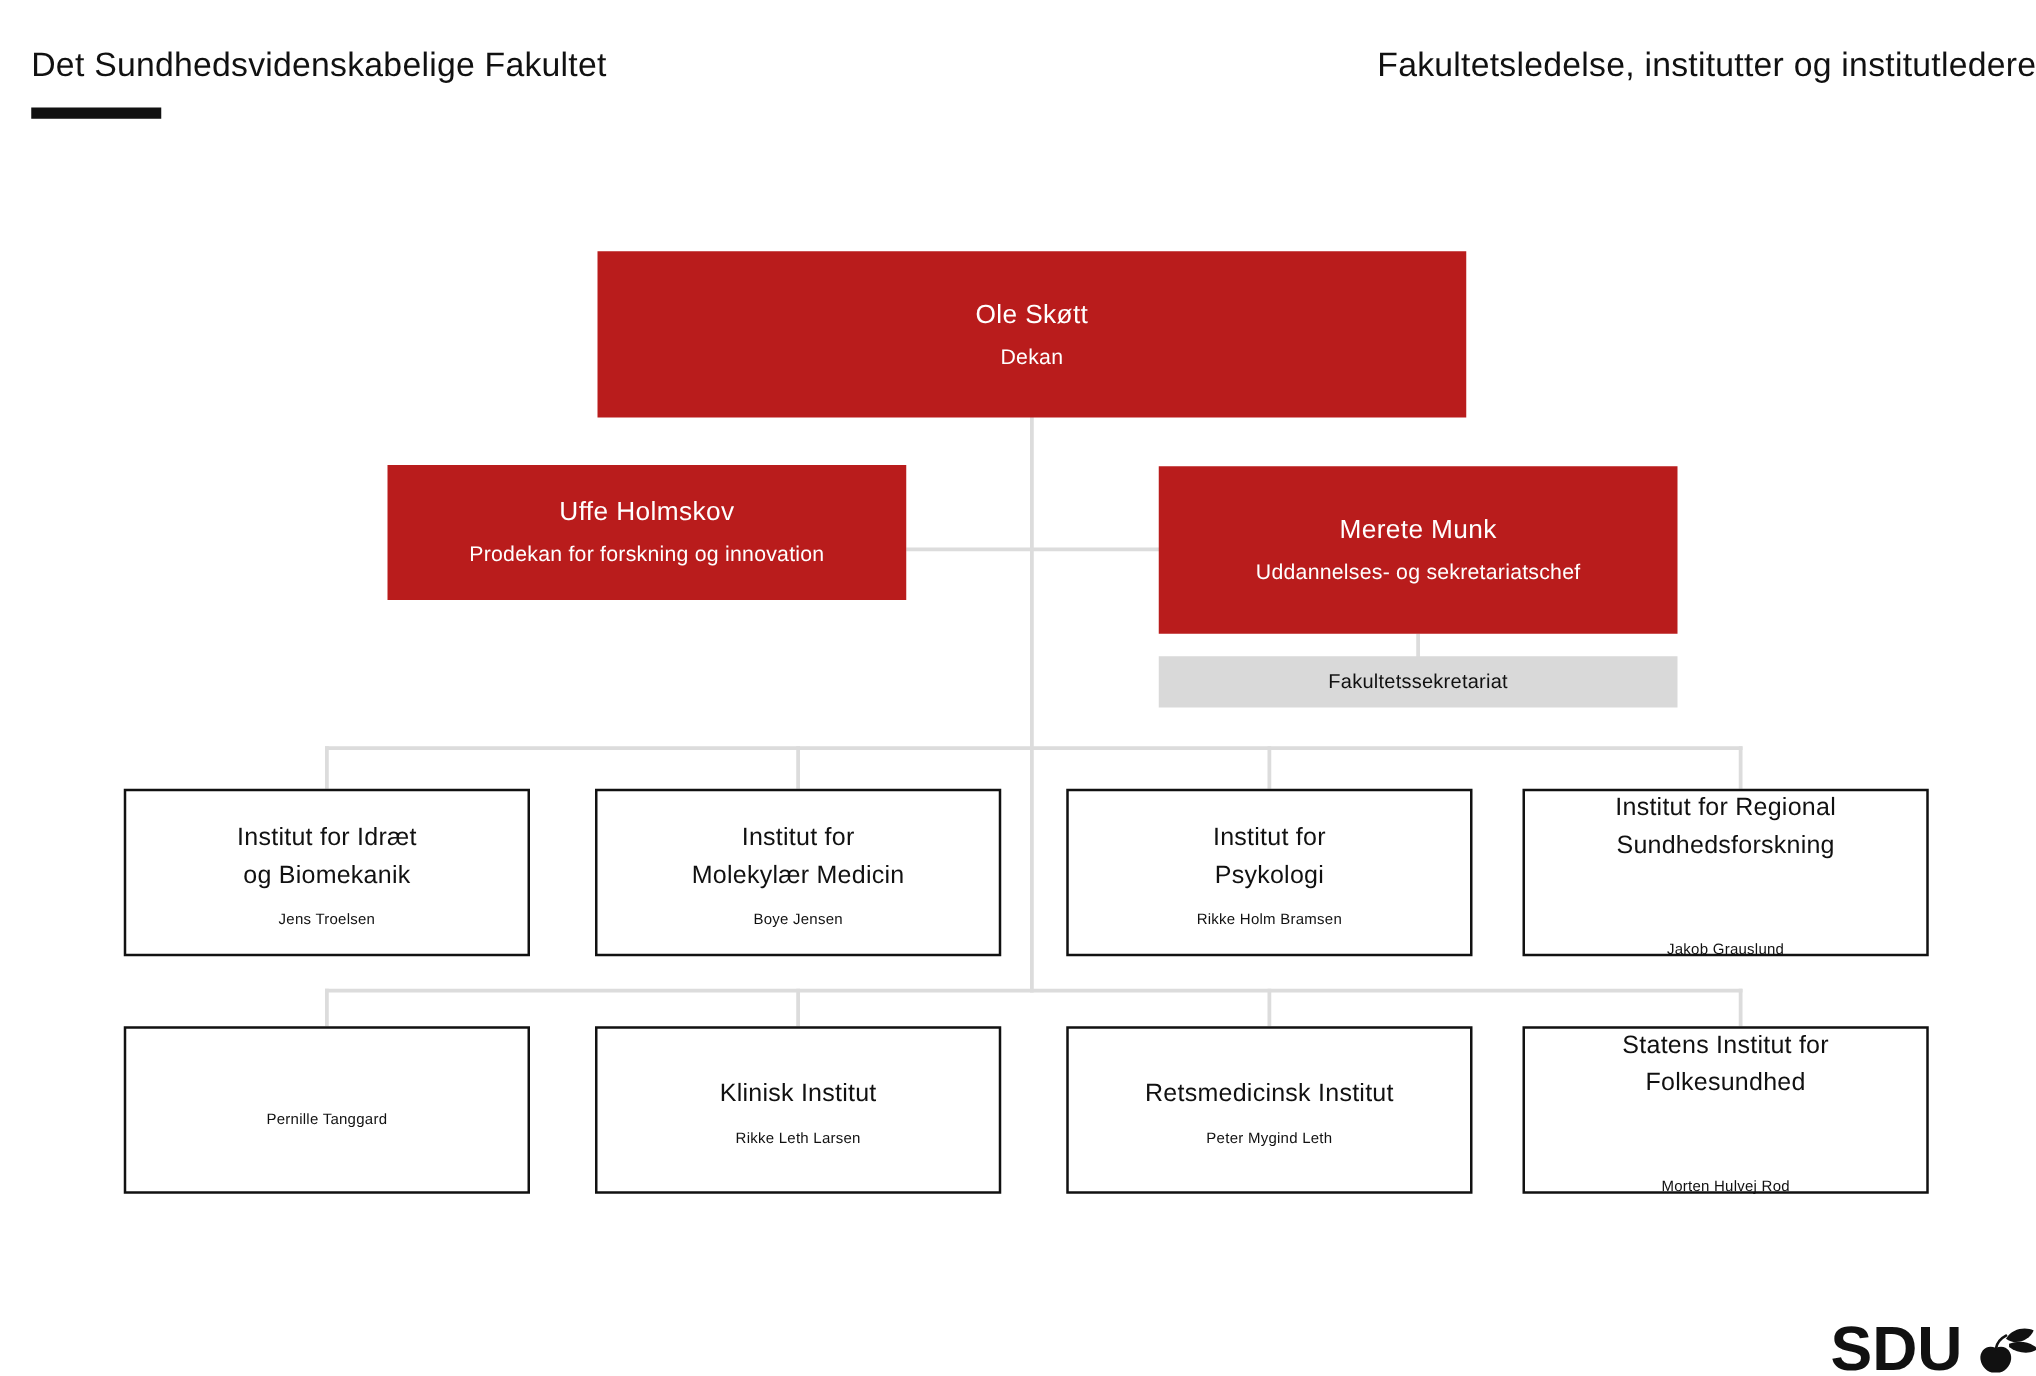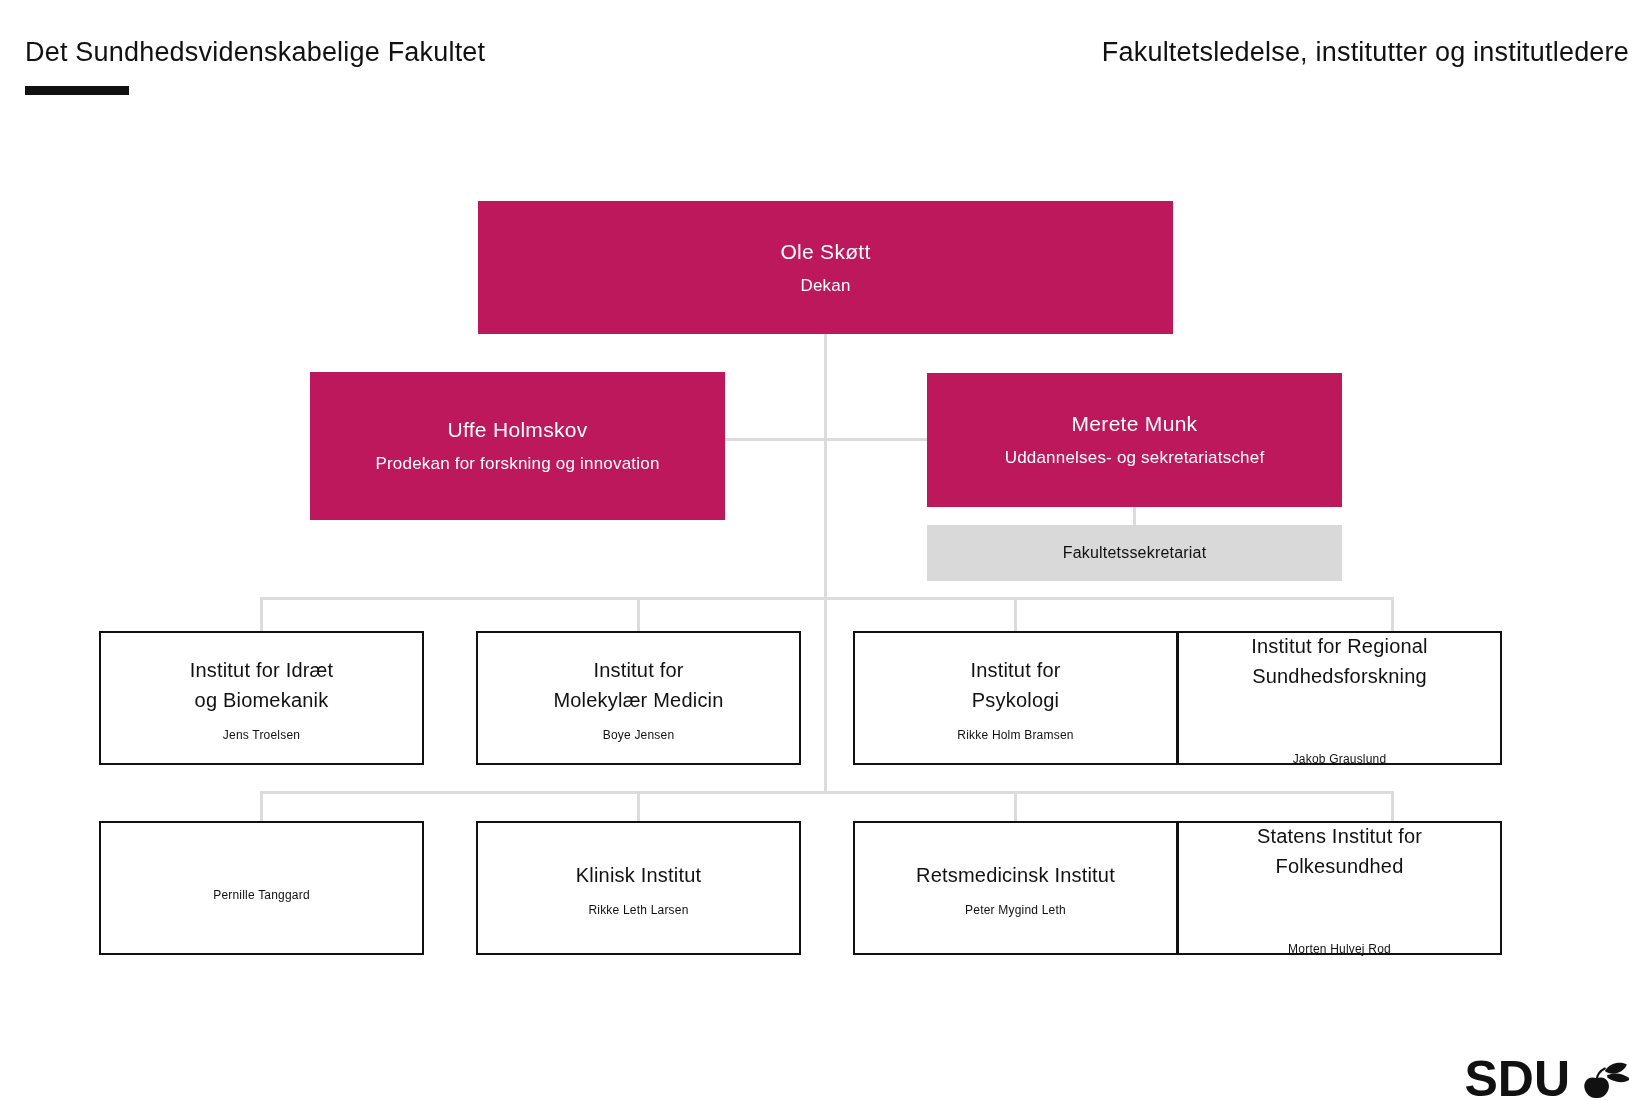--- a/index.html
+++ b/index.html
@@ -32,39 +32,39 @@
   .line.v { width: 3px; }
   .line.h { height: 3px; }
 
   
   .box {
     position: absolute; box-sizing: border-box;
     display: flex; flex-direction: column;
     align-items: center; justify-content: center;
     text-align: center;
   }
-  .box.black { background: #be185d; color: #ffffff; }
+  .box.black { background: #b91c1c; color: #ffffff; }
   .box.white { background: #ffffff; border: 2px solid #111111; color: #111111; }
   .box.gray  { background: #d9d9d9; color: #111111; }
 
   .box .name  { font-size: 21px; letter-spacing: 0.3px; }
   .box .role  { font-size: 17px; letter-spacing: 0.2px; margin-top: 12px; }
   .box .title { font-size: 20px; line-height: 30px; letter-spacing: 0.2px; white-space: pre-line; }
   .box .leader{ font-size: 12px; letter-spacing: 0.2px; margin-top: 13px; }
   .box.gray .label { font-size: 16px; letter-spacing: 0.2px; }
 
   
   .node-dekan  { left: 478px; top: 177px; width: 695px; height: 133px; }
-  .node-left   { left: 310px; top: 348px; width: 415px; height: 148px; }
+  .node-left   { left: 310px; top: 348px; width: 415px; height: 108px; }
   .node-right  { left: 927px; top: 349px; width: 415px; height: 134px; }
-  .node-sekr   { left: 927px; top: 501px; width: 415px; height: 56px; }
+  .node-sekr   { left: 927px; top: 501px; width: 415px; height: 41px; }
 
   .inst { width: 325px; height: 134px; text-align: center; }
   .r1 { top: 607px; } .r2 { top: 797px; }
-  .c1 { left: 99px; } .c2 { left: 476px; } .c3 { left: 853px; } .c4 { left: 1177px; gap: 48px; }
+  .c1 { left: 99px; } .c2 { left: 476px; } .c3 { left: 853px; } .c4 { left: 1218px; gap: 48px; }
 
   
   .sdu-logo {
     position: absolute; right: -2px; bottom: 0px;
     display: flex; align-items: flex-end; gap: 7px;
   }
   .sdu-logo .sdu-text {
     font-size: 50px; font-weight: 700; letter-spacing: 0px;
     line-height: 44px; color: #111;
   }

